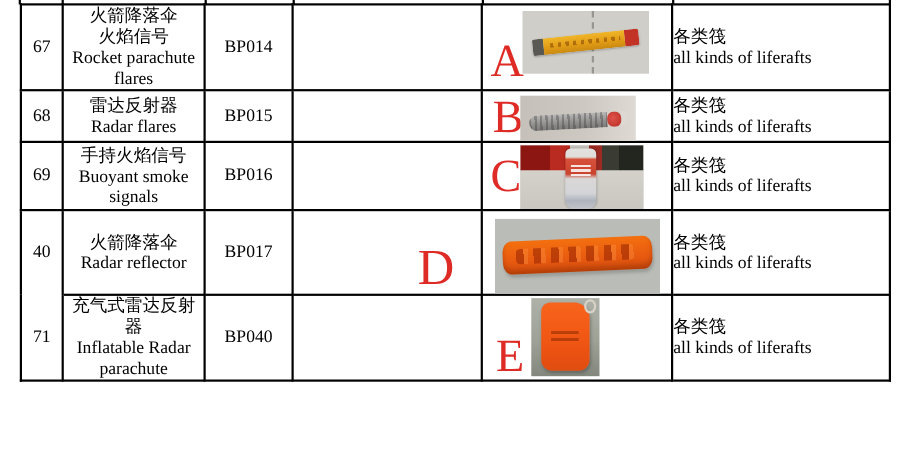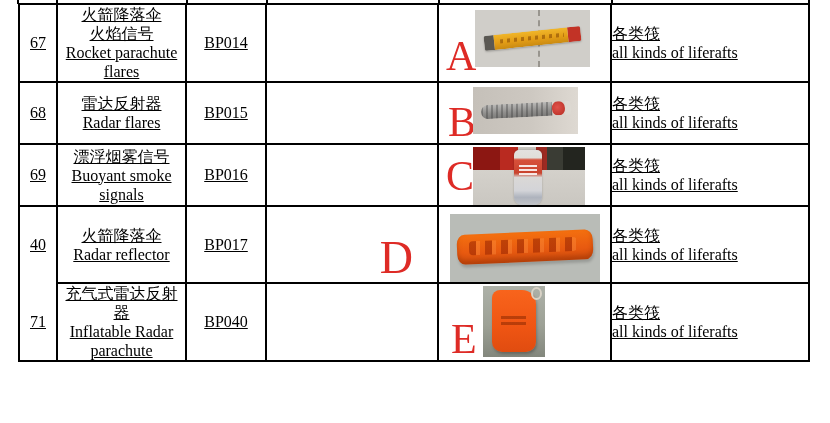--- a/index.html
+++ b/index.html
@@ -4,21 +4,21 @@
 <style>
   html,body { margin:0; padding:0; background:#ffffff; }
   body { width:830px; height:423px; overflow:hidden;
          font-family:"Liberation Serif","DejaVu Serif",serif; color:#000; }
   .page { position:relative; width:830px; height:423px; background:#fff; }
 
   
   .stub { position:absolute; top:0; width:2px; height:4px; background:#000; }
 
   table.equip { position:absolute; left:18px; top:3px; border-collapse:collapse; table-layout:fixed; }
-  table.equip td { border:2px solid #000; padding:0; vertical-align:middle; overflow:hidden;text-decoration:underline; }
+  table.equip td { border:2px solid #000; padding:0; vertical-align:middle; overflow:hidden; }
   tr.last td { border-bottom:3px solid #000; }
 
   td.c-no   { text-align:center; font-size:16px; }
   td.c-no.no-bb { border-bottom-style:hidden; }
   td.c-name { text-align:center; font-size:16px; line-height:19px; }
   td.c-code { text-align:center; font-size:16px; padding-left:3px; }
   td.c-blank{ position:relative; }
   td.c-photo{ position:relative; }
   td.c-app  { text-align:left; font-size:16px; line-height:19px; padding-left:6px; }
 
@@ -139,21 +139,21 @@
                 <div class="capr"></div>
           </div>
         </div>
       </td>
       <td class="c-app">
         <div>各类筏</div>
         <div>all kinds of liferafts</div>
       </td>
     </tr>
 
-    <tr style="height:62px">
+    <tr style="height:47px">
       <td class="c-no">68</td>
       <td class="c-name">
         <div>雷达反射器</div>
         <div>Radar flares</div>
       </td>
       <td class="c-code">BP015</td>
       <td class="c-blank"></td>
       <td class="c-photo">
         <span class="letter letter-b">B</span>
         <div class="photo photo-b">
@@ -166,21 +166,21 @@
       </td>
       <td class="c-app">
         <div>各类筏</div>
         <div>all kinds of liferafts</div>
       </td>
     </tr>
 
     <tr style="height:62px">
       <td class="c-no">69</td>
       <td class="c-name">
-        <div>漂浮烟雾信号</div>
+        <div>手持火焰信号</div>
         <div>Buoyant smoke</div>
         <div>signals</div>
       </td>
       <td class="c-code">BP016</td>
       <td class="c-blank"></td>
       <td class="c-photo">
         <span class="letter letter-c">C</span>
         <div class="photo photo-c">
           <div class="darktop"></div>
           <div class="tile"></div>

